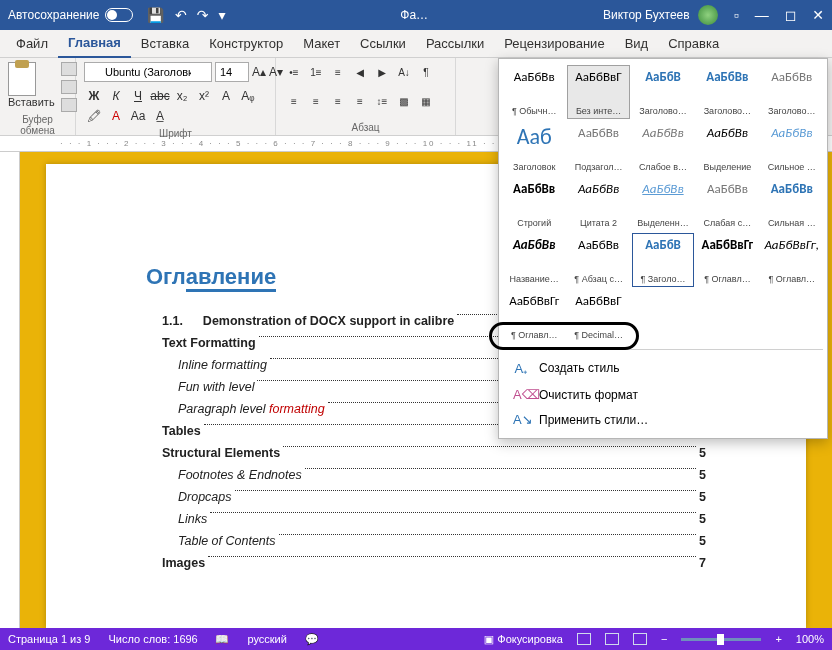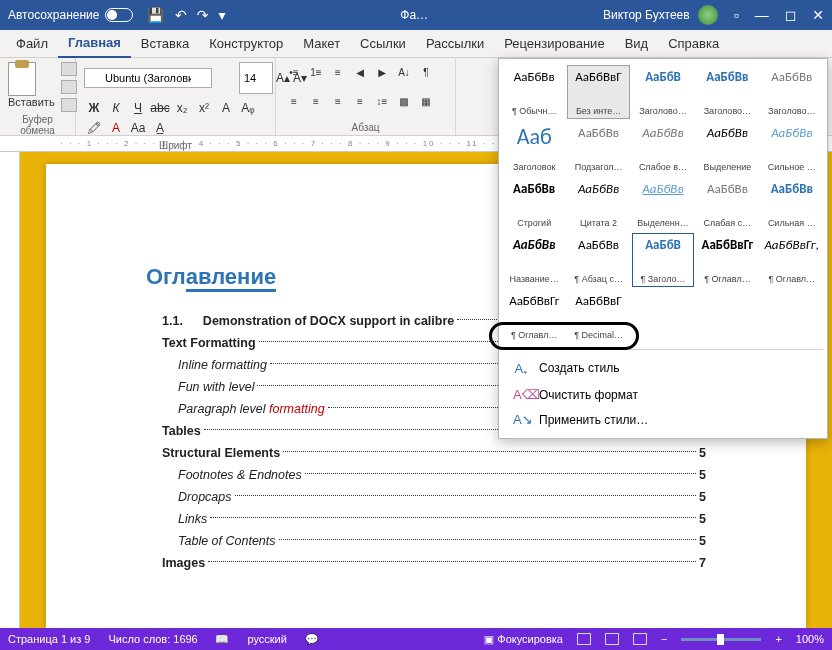--- a/index.html
+++ b/index.html
@@ -28,41 +28,41 @@
 .clipboard .paste { display: flex; }
 .clipboard .paste-big { display:flex; flex-direction:column; align-items:flex-start; font-size:11px; color:#333; }
 .clipboard .paste-big .ic { width:28px; height:34px; background:#fff; border:1px solid #999; position:relative; }
 .clipboard .paste-big .ic::before { content:''; position:absolute; width:14px; height:8px; background:#c0a050; top:-3px; left:6px; border-radius:2px; }
 .clipboard .side { display:flex; flex-direction:column; gap:4px; margin-left:6px; }
 .clipboard .side span { width:16px; height:14px; background:#ddd; border:1px solid #aaa; }
 
 .font { width: 200px; }
 .font-row { display: flex; gap: 3px; align-items: center; margin-bottom: 4px; }
 .font-name { width: 128px; height: 20px; border: 1px solid #ababab; background:#fff; font-size: 11px; padding: 2px 20px; }
-.font-size { width: 34px; height: 32px; border: 1px solid #ababab; background:#fff; font-size: 11px; padding: 2px 4px; margin-left: 24px; }
+.font-size { width: 34px; height: 20px; border: 1px solid #ababab; background:#fff; font-size: 11px; padding: 2px 4px; }
 .btns { display: flex; gap: 2px; }
 .btn { width: 20px; height: 20px; display: flex; align-items: center; justify-content: center; font-size: 12px; cursor: pointer; color:#333; }
 .btn.bold { font-weight: bold; }
 .btn.italic { font-style: italic; }
 .btn.underline { text-decoration: underline; }
 .btn.strike { text-decoration: line-through; }
 
 .para { width: 180px; }
 .para .btns .btn { font-size: 10px; }
 
 .ruler { height: 16px; background: #fff; border-bottom: 1px solid #ccc; display:flex; align-items:center; padding-left: 60px; }
 .ruler-inner { flex:1; font-size:8px; color:#888; letter-spacing: 2px; white-space:nowrap; overflow:hidden; }
 
 .doc-area { position: absolute; top: 152px; bottom: 22px; left: 0; right: 0; background: #eab308; overflow: hidden; display:flex; }
 .vruler { width: 20px; background:#fff; border-right:1px solid #ccc; }
 .page { margin: 12px auto 0; width: 760px; background: #fff; box-shadow: 0 0 6px rgba(0,0,0,0.25); padding: 100px 100px 20px 100px; position:relative; }
 
 .toc-title { color: #2e74b5; font-size: 22px; font-weight: 600; margin-bottom: 24px; }
 .toc-title .accent { border-bottom: 3px solid #2e74b5; }
-.toc-line { display: flex; font-size: 12.5px; color: #222; margin-bottom: 8px; align-items: center; }
+.toc-line { display: flex; font-size: 12.5px; color: #222; margin-bottom: 8px; align-items: flex-start; }
 .toc-line.l1 { padding-left: 16px; font-weight: 700; }
 .toc-line.l2 { padding-left: 16px; font-weight: 700; }
 .toc-line.l3 { padding-left: 32px; font-style: italic; font-weight: 400; }
 .toc-text { white-space: nowrap; }
 .toc-dots { flex: 1; border-bottom: 1.5px dotted #333; margin: 0 3px 3px; }
 .toc-page { font-weight: 700; font-style: normal; }
 .red { color: #c00000; }
 
 .styles-panel { position: absolute; top: 58px; right: 4px; width: 330px; background: #fff; border: 1px solid #b6b6b6; box-shadow: 0 4px 12px rgba(0,0,0,0.25); z-index: 50; padding: 6px 4px 2px; }
 .styles-grid { display: grid; grid-template-columns: repeat(5, 1fr); gap: 2px; }

